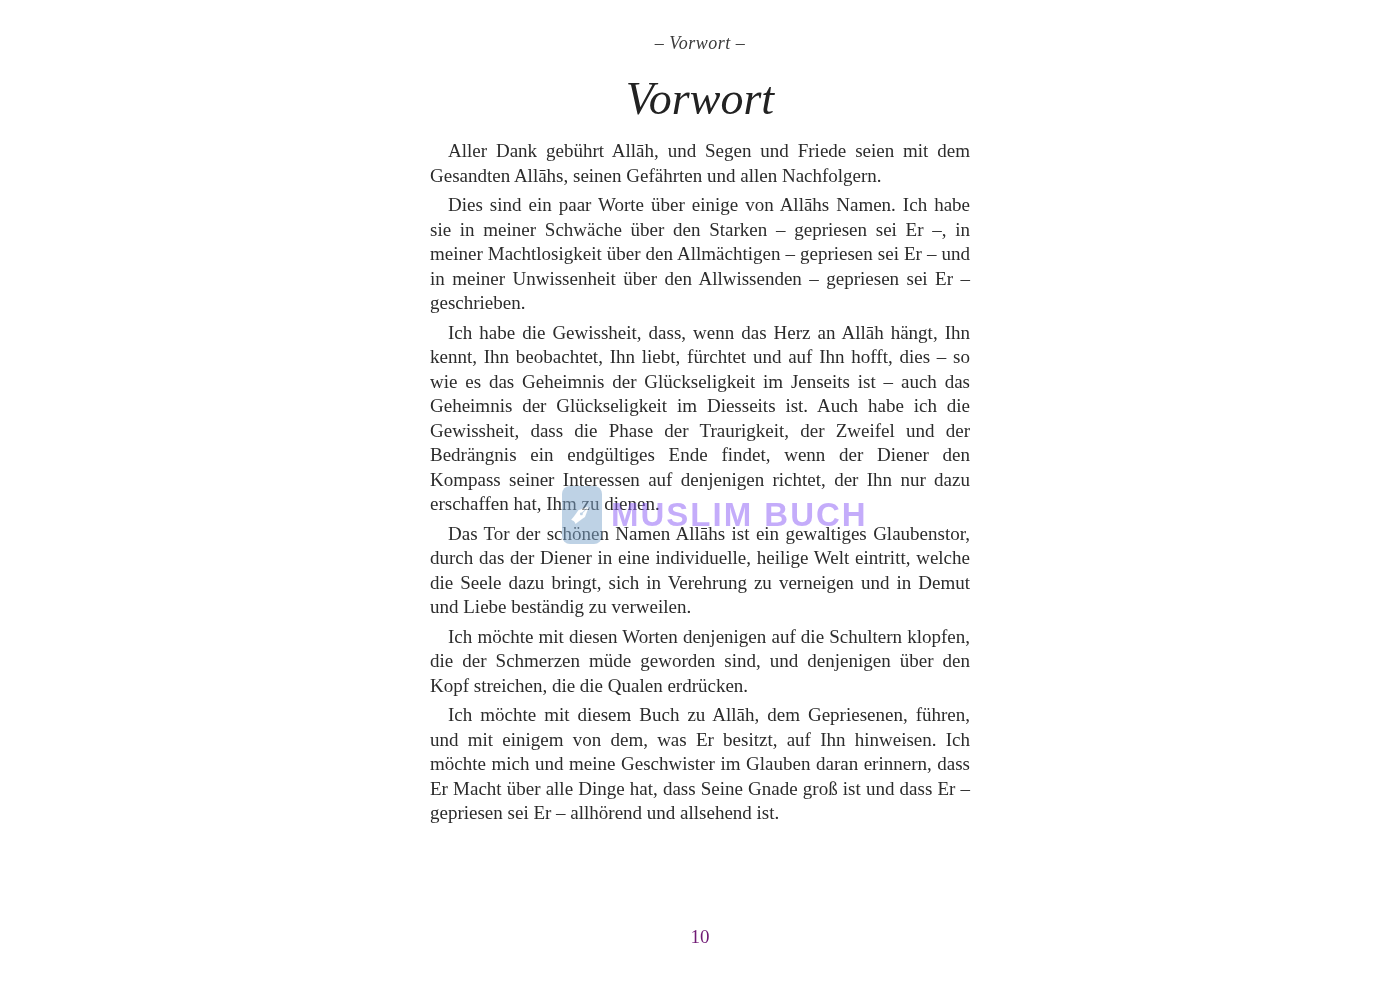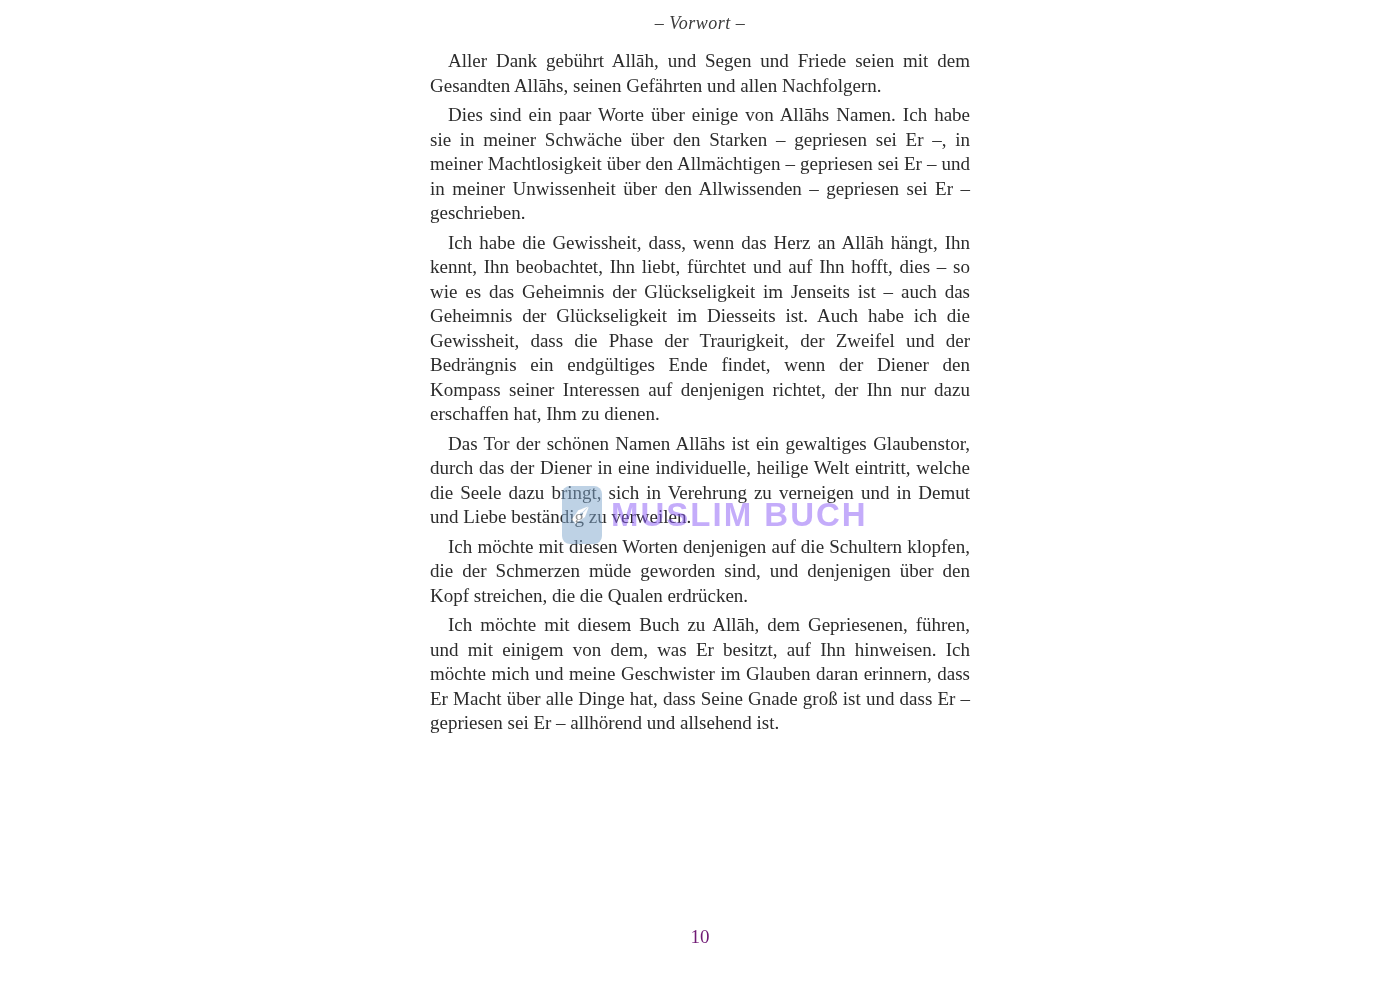--- a/index.html
+++ b/index.html
@@ -10,21 +10,21 @@
   .sheet {
     position: relative;
     width: 1400px;
     height: 1000px;
     background: #ffffff;
     overflow: hidden;
     font-family: "Liberation Serif", serif;
     color: #2c2c2c;
   }
   .running-header {
-    padding-top: 12px;
+    padding-top: 32px;
     text-align: center;
     font-style: italic;
     font-size: 18px;
     line-height: 22px;
     color: #3a3a3a;
     letter-spacing: 0.5px;
   }
   .page-title {
     margin: 20px 0 14px 0;
     text-align: center;
@@ -90,20 +90,21 @@
     white-space: nowrap;
   }
 </style>
 </head>
 <body>
 
 <div class="sheet">
 
   <div class="running-header">– Vorwort –</div>
 
+  <h1 class="page-title">Vorwort</h1>
 
   <div class="body-column">
 
       <p>Aller Dank gebührt Allāh, und Segen und Friede seien mit dem Gesandten Allāhs, seinen Gefährten und allen Nachfolgern.</p>
 
       <p>Dies sind ein paar Worte über einige von Allāhs Namen. Ich habe sie in meiner Schwäche über den Starken – gepriesen sei Er –, in meiner Machtlosigkeit über den Allmächtigen – gepriesen sei Er – und in meiner Unwissenheit über den Allwissenden – gepriesen sei Er – geschrieben.</p>
 
 
       <p>Ich habe die Gewissheit, dass, wenn das Herz an Allāh hängt, Ihn kennt, Ihn beobachtet, Ihn liebt, fürchtet und auf Ihn hofft, dies – so wie es das Geheimnis der Glückseligkeit im Jenseits ist – auch das Geheimnis der Glückseligkeit im Diesseits ist. Auch habe ich die Gewissheit, dass die Phase der Traurigkeit, der Zweifel und der Bedrängnis ein endgültiges Ende findet, wenn der Diener den Kompass seiner Interessen auf denjenigen richtet, der Ihn nur dazu erschaffen hat, Ihm zu dienen.</p>
 

